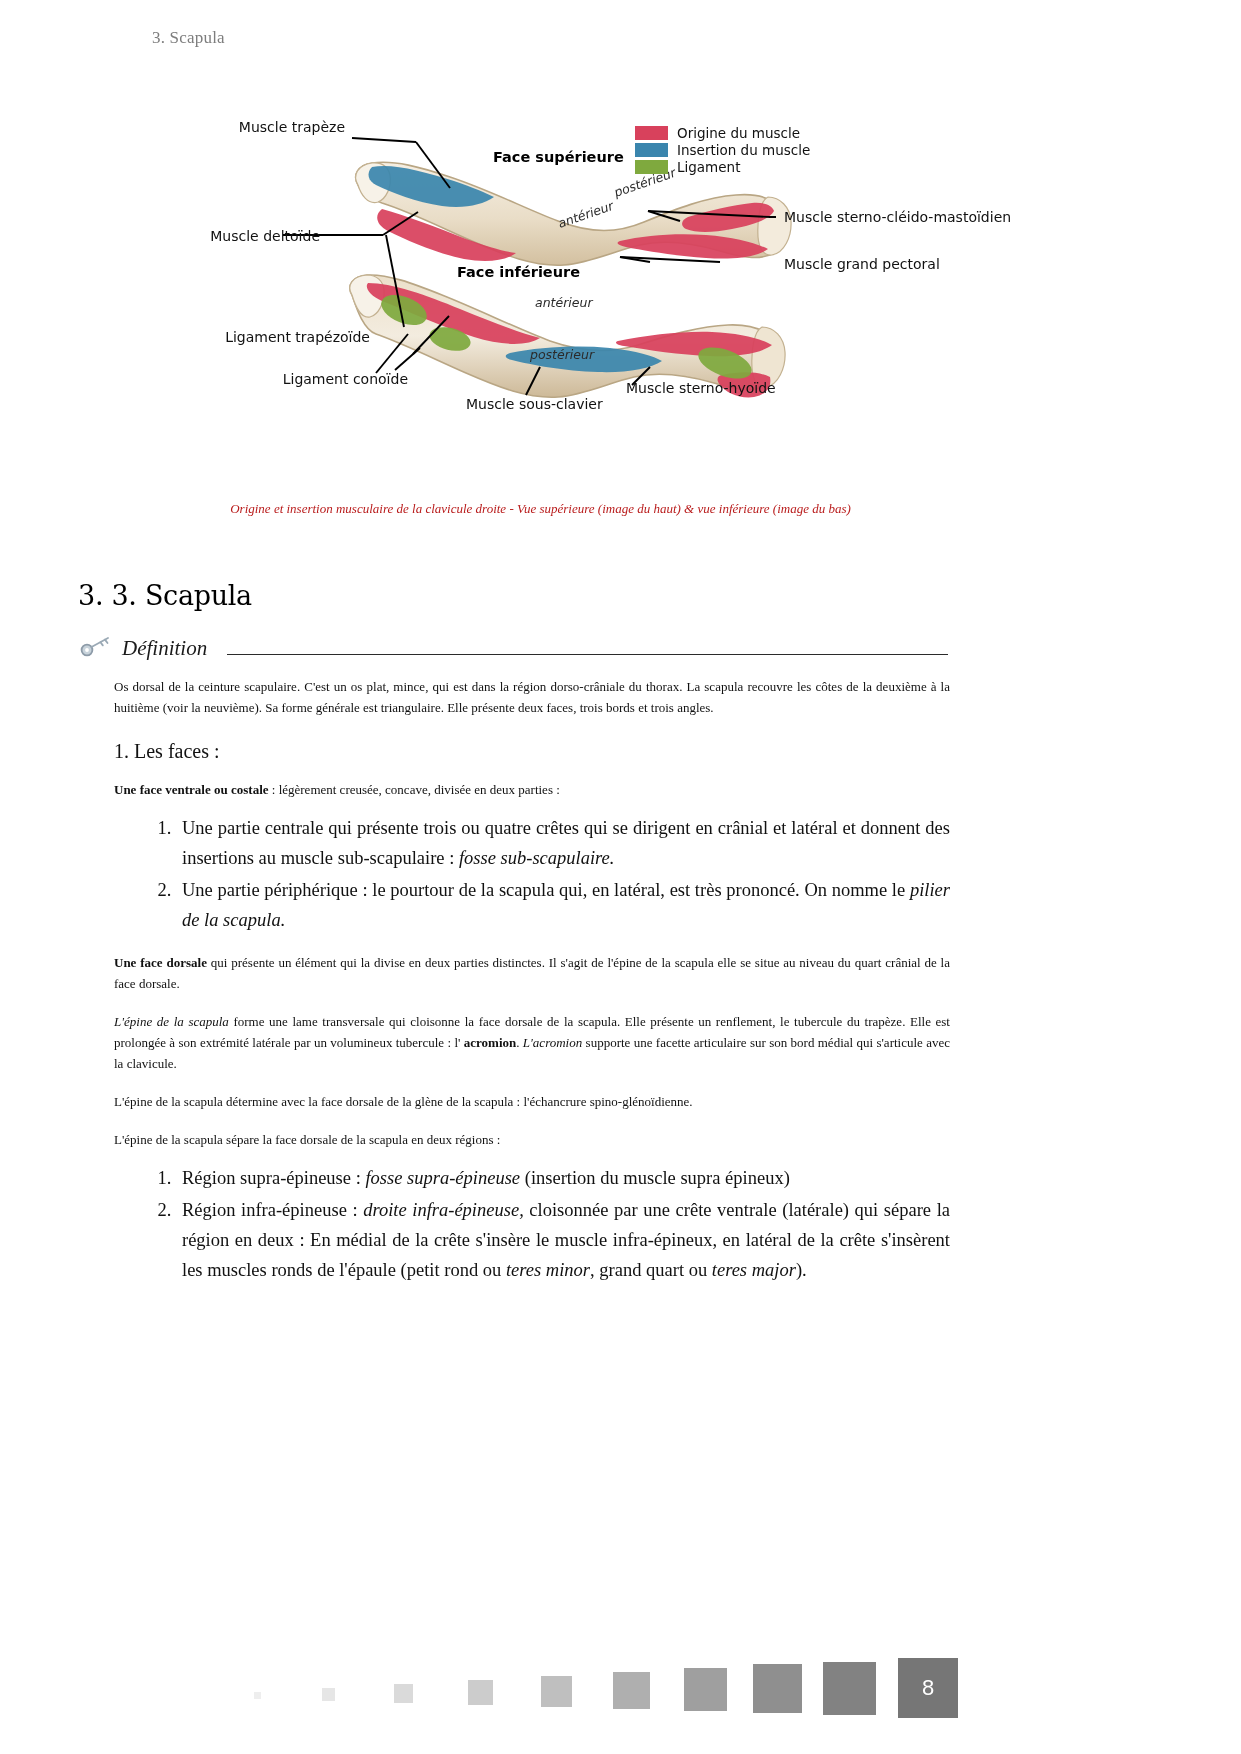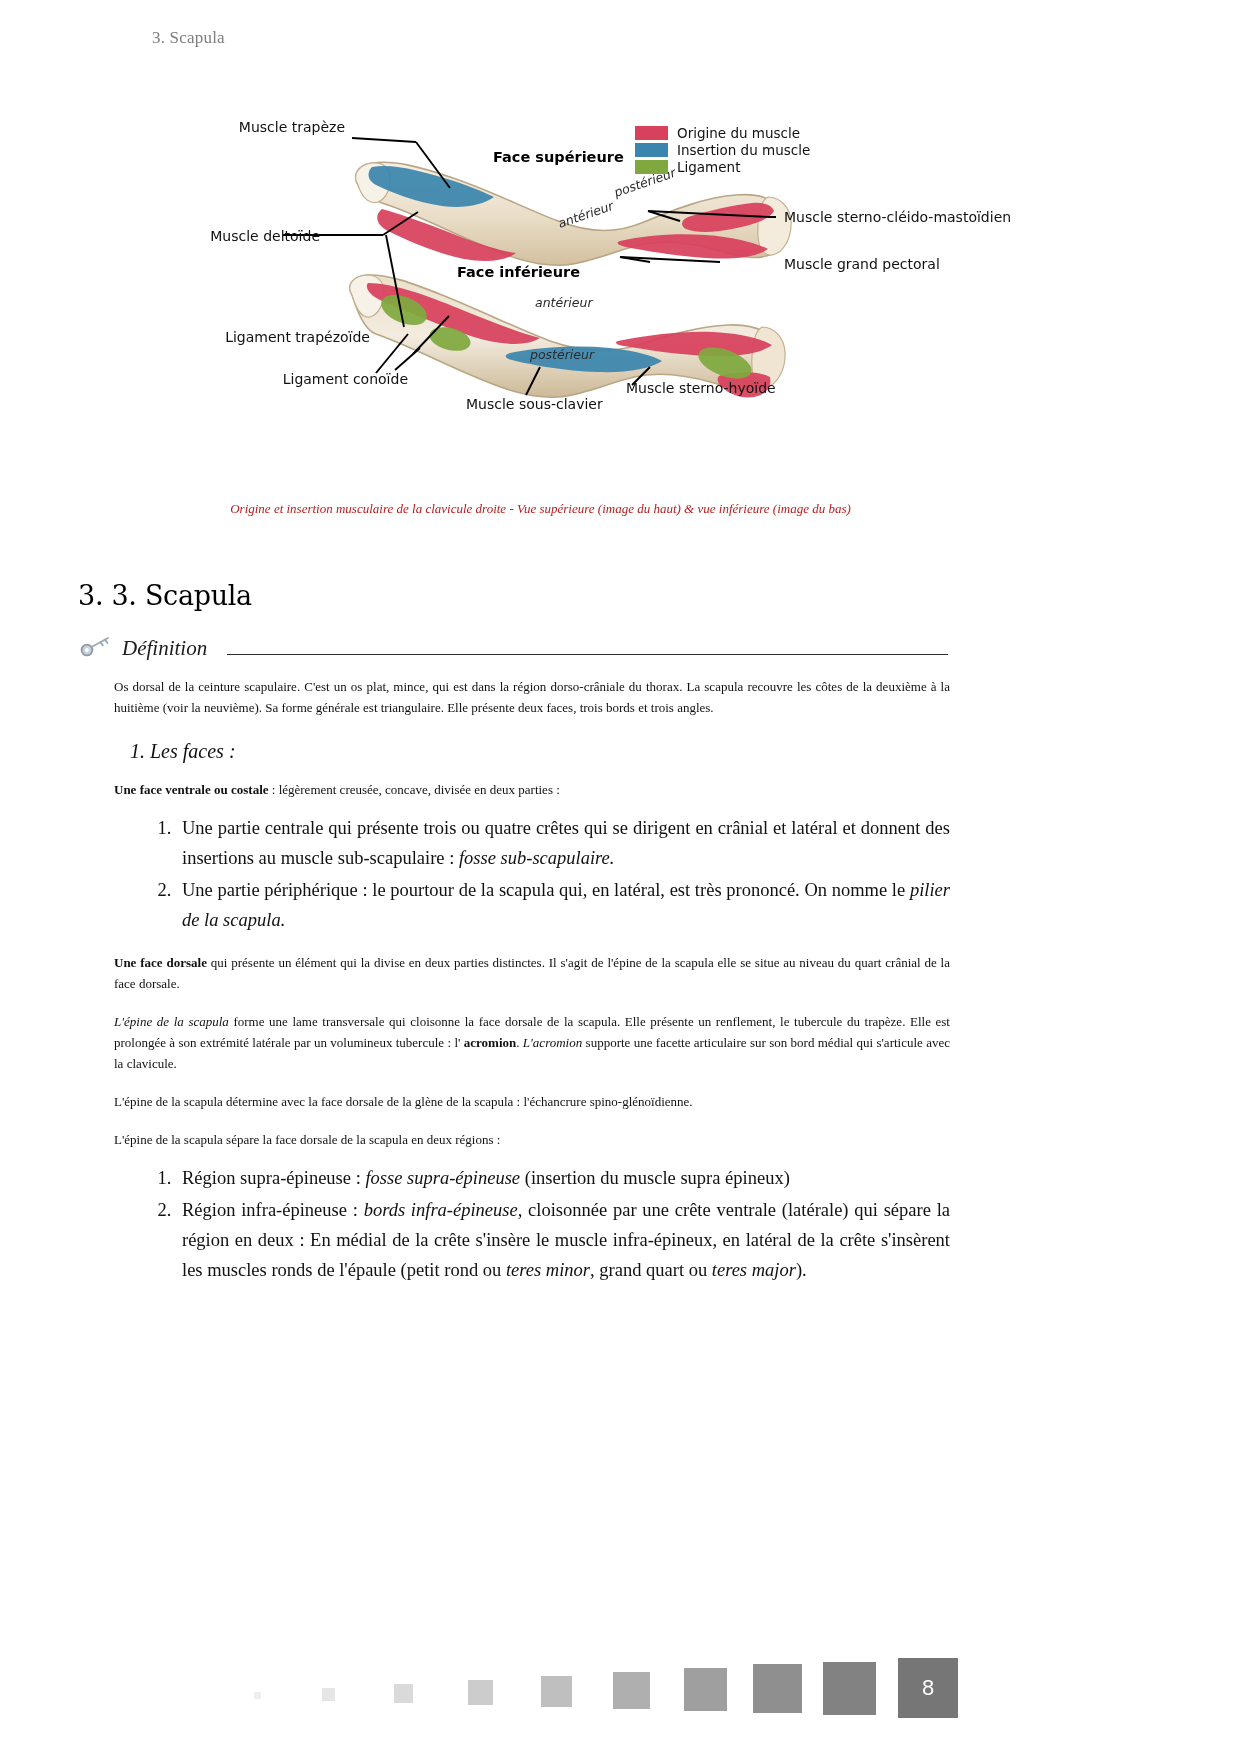--- a/index.html
+++ b/index.html
@@ -58,23 +58,23 @@
   .body-col { position:absolute; left:114px; top:676px; width:836px; }
   p.para {
     margin:0 0 17px 0;
     font-family:"Liberation Serif", serif;
     font-size:13px; line-height:1.62;
     text-align:justify; text-justify:inter-word;
     color:#111;
   }
   p.para.tight { margin-bottom:14px; }
   .sub-head {
-    margin:22px 0 16px 16px;
-    font-family:"Liberation Serif", serif;
-    font-style:italic; font-size:20px; color:#111;
+    margin:22px 0 16px 0;
+    font-family:"Liberation Serif", serif;
+    font-size:20px; color:#111;
   }
   b { font-weight:bold; }
   i { font-style:italic; }
 
   ol.num {
     margin:0 0 16px 0; padding-left:62px;
   }
   ol.num > li {
     font-family:"Liberation Serif", serif;
     font-size:18.5px; line-height:1.62; text-align:justify;
@@ -269,21 +269,21 @@
     <p class="para"><b>Une face dorsale</b><span> qui présente un élément qui la divise en deux parties distinctes. Il s'agit de l'épine de la scapula elle se situe au niveau du quart crânial de la face dorsale.</span></p>
 
     <p class="para"><i>L'épine de la scapula</i><span> forme une lame transversale qui cloisonne la face dorsale de la scapula. Elle présente un renflement, le tubercule du trapèze. Elle est prolongée à son extrémité latérale par un volumineux tubercule : l' </span><b>acromion</b><span>. </span><i>L'acromion</i><span> supporte une facette articulaire sur son bord médial qui s'articule avec la clavicule.</span></p>
 
     <p class="para">L'épine de la scapula détermine avec la face dorsale de la glène de la scapula : l'échancrure spino-glénoïdienne.</p>
 
     <p class="para tight">L'épine de la scapula sépare la face dorsale de la scapula en deux régions :</p>
 
     <ol class="num">
       <li><span>Région supra-épineuse : </span><i>fosse supra-épineuse</i><span> (insertion du muscle supra épineux)</span></li>
-      <li><span>Région infra-épineuse : </span><i>bords infra-épineuse,</i><span> cloisonnée par une crête ventrale (latérale) qui sépare la région en deux : En médial de la crête s'insère le muscle infra-épineux, en latéral de la crête s'insèrent les muscles ronds de l'épaule (petit rond ou </span><i>teres minor</i><span>, grand quart ou </span><i>teres major</i><span>).</span></li>
+      <li><span>Région infra-épineuse : </span><i>droite infra-épineuse,</i><span> cloisonnée par une crête ventrale (latérale) qui sépare la région en deux : En médial de la crête s'insère le muscle infra-épineux, en latéral de la crête s'insèrent les muscles ronds de l'épaule (petit rond ou </span><i>teres minor</i><span>, grand quart ou </span><i>teres major</i><span>).</span></li>
     </ol>
 
   </div>
 
   <div class="footer">
     <svg width="1241" height="120" viewBox="0 0 1241 120" xmlns="http://www.w3.org/2000/svg">
       <rect x="254" y="58" width="7" height="7" fill="#eeeeee"></rect>
       <rect x="322" y="54" width="13" height="13" fill="#e6e6e6"></rect>
       <rect x="394" y="50" width="19" height="19" fill="#dadada"></rect>
       <rect x="468" y="46" width="25" height="25" fill="#cccccc"></rect>

